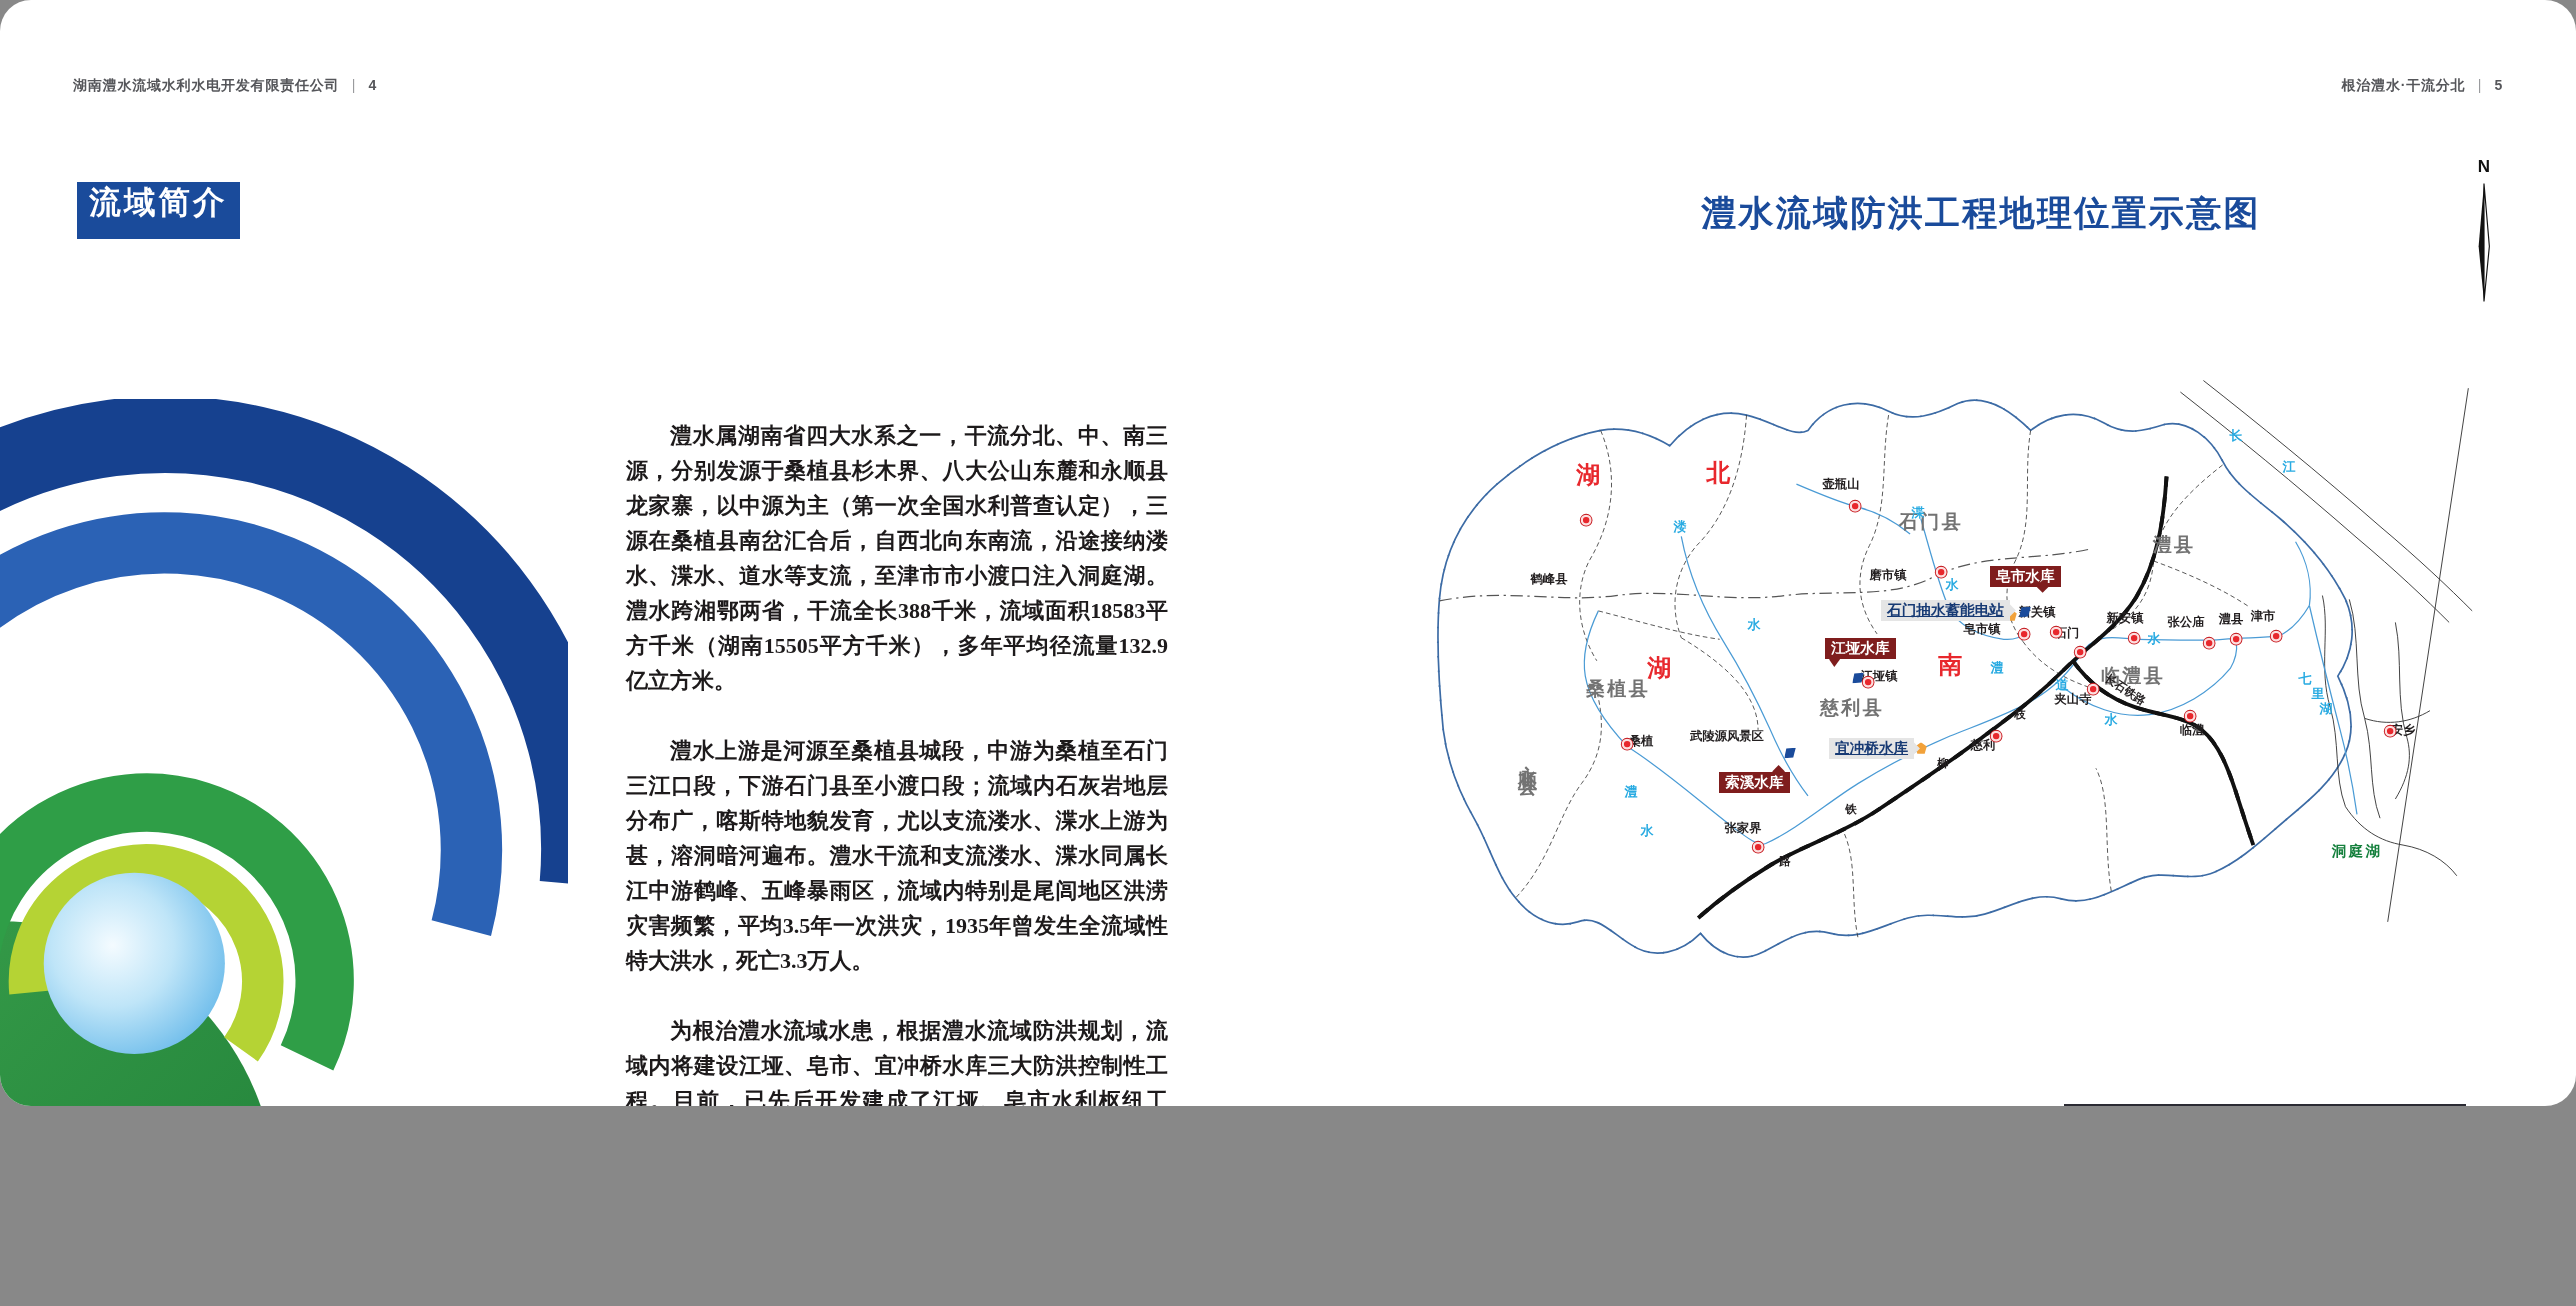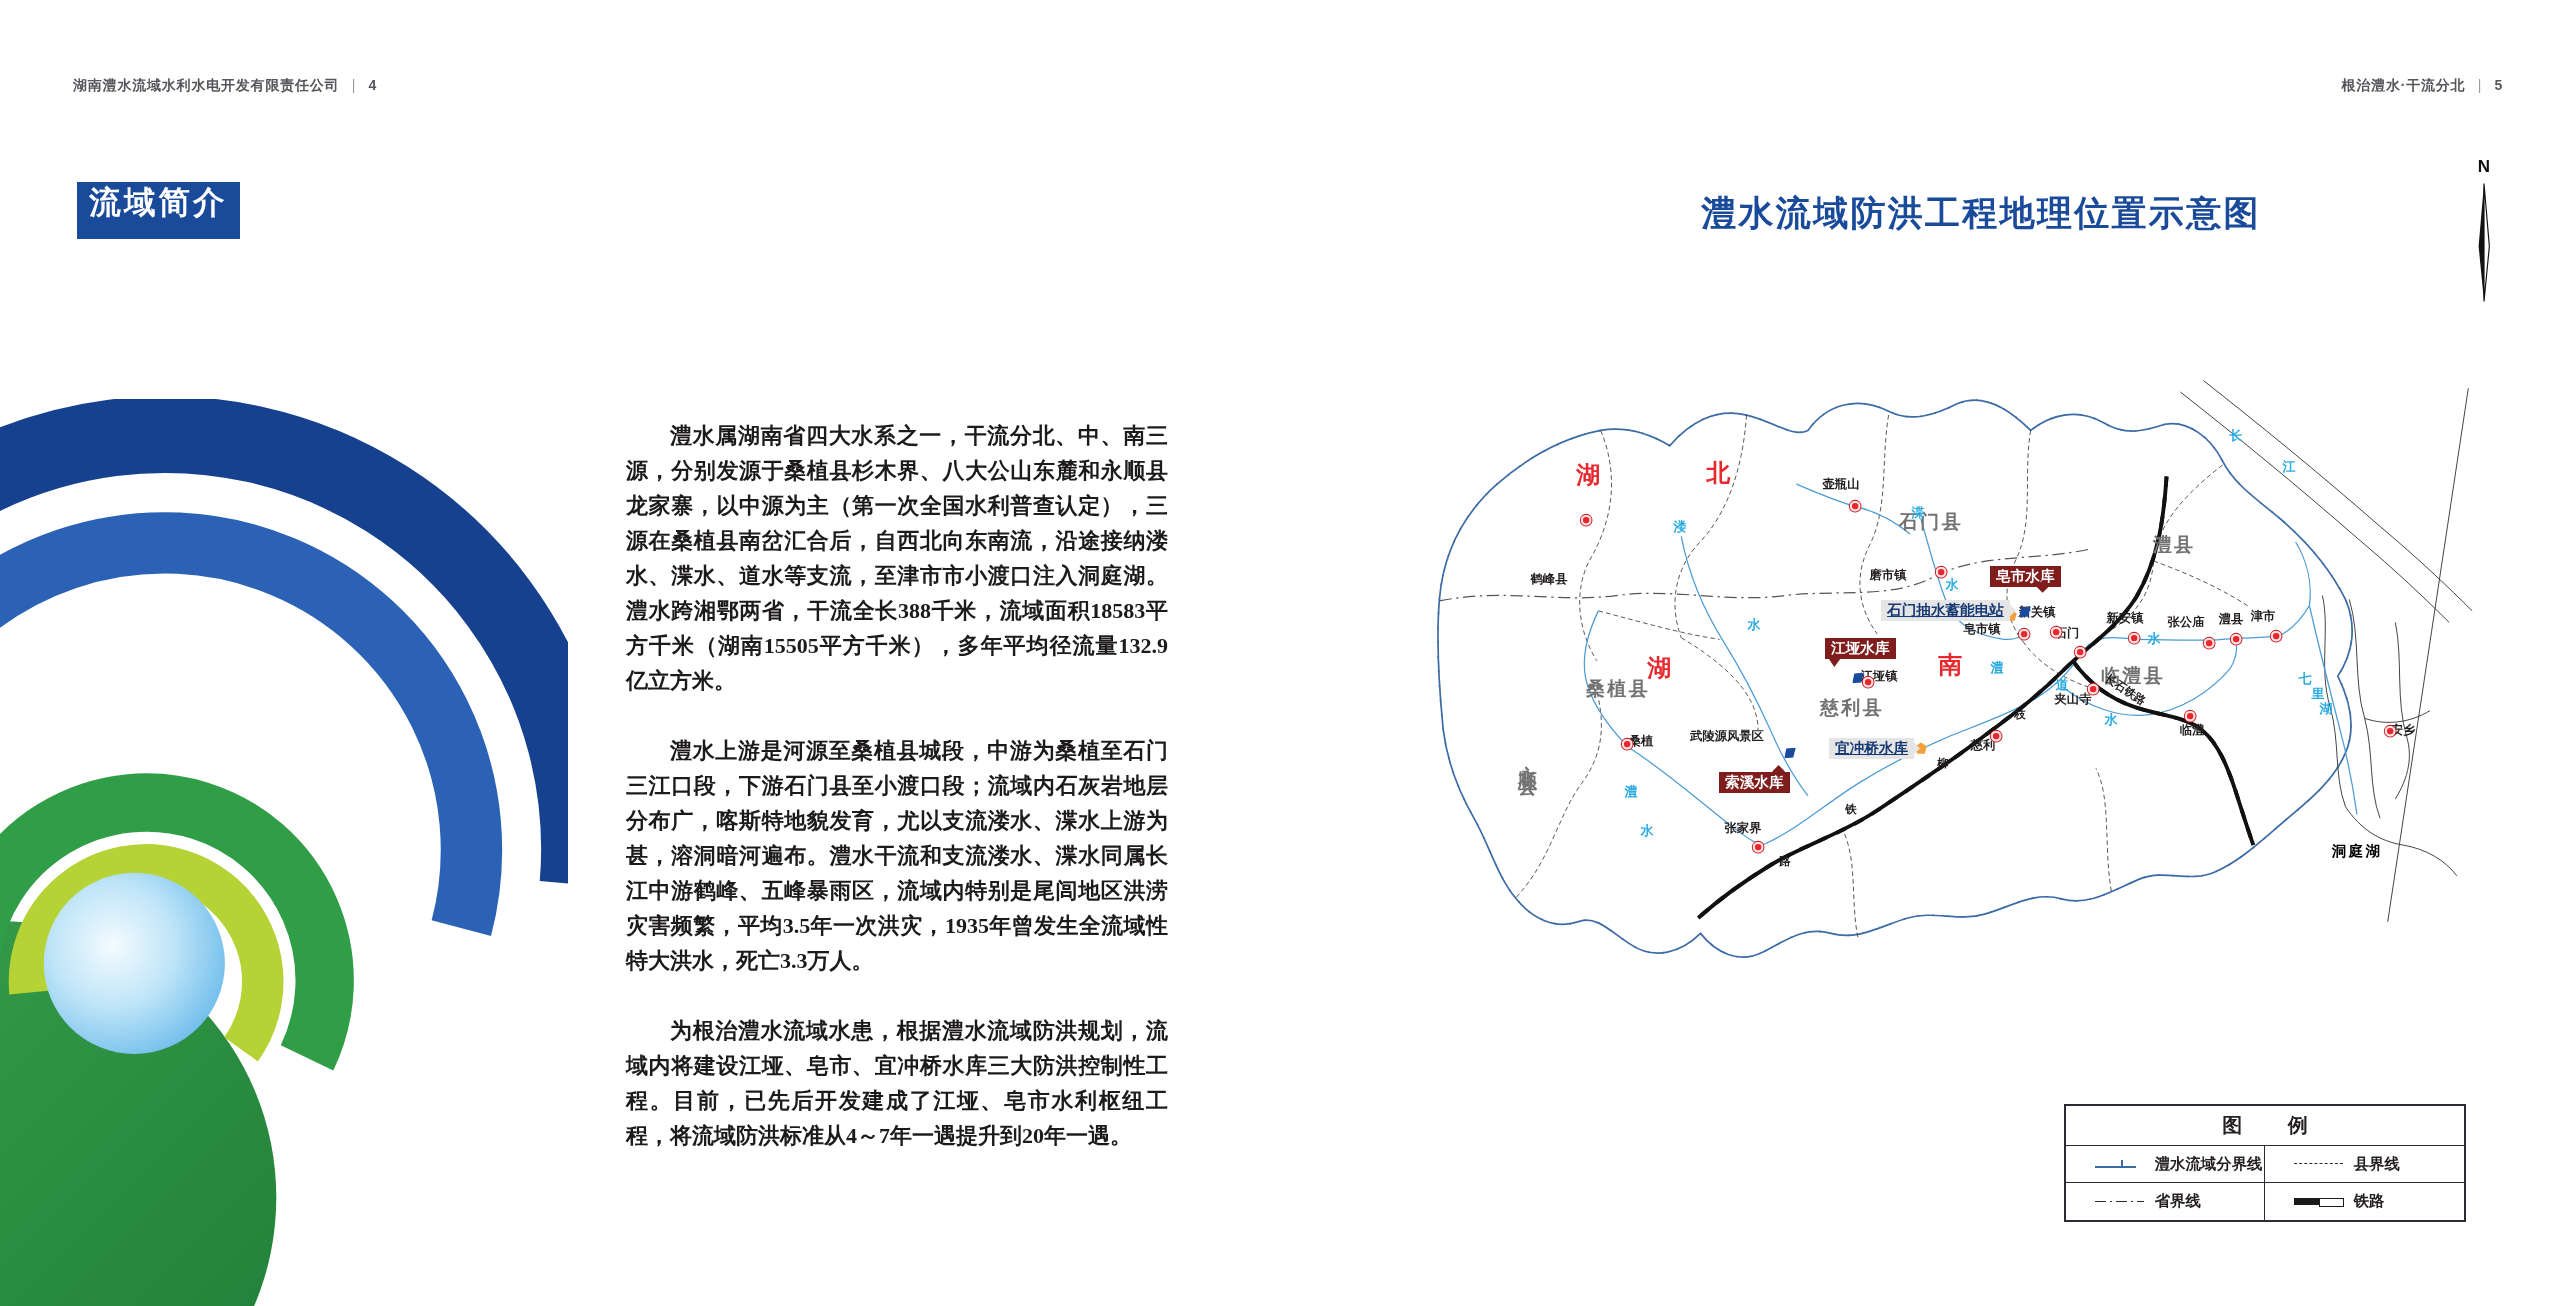--- a/index.html
+++ b/index.html
@@ -1,20 +1,21 @@
 <!DOCTYPE html>
 <html style="font-size:12.3px"><head>
 <meta charset="utf-8">
 <style>
   * { margin:0; padding:0; box-sizing:border-box; }
   html,body { background:#888; }
   #page {
-    position:relative; width:2576px; height:1306px; background:#ffffff;
+    position:relative; width:2576px; height:1106px; background:#ffffff;
     overflow:hidden; font-family:"Liberation Sans","DejaVu Sans",sans-serif;
     color:#231f20;
+    border-radius:31px;
   }
   
   .hdr { position:absolute; top:77px; font-size:14px; font-weight:700; color:#55565a; letter-spacing:0.8px; white-space:nowrap; }
   .hdr .sep { color:#9a9b9e; font-weight:400; padding:0 12.3px; }
   #hdr-left { left:73px; }
   #hdr-right { right:73px; text-align:right; }
   
   #section-title-box {
     position:absolute; left:77px; top:182px; width:163px; height:57px;
     background:#1a4b9b; color:#fff; display:flex; justify-content:center;
@@ -39,21 +40,21 @@
   #map { position:absolute; left:1397px; top:369px; width:1179px; height:645px; }
   #map svg { position:absolute; left:0; top:0; }
   #map-labels { position:absolute; left:0; top:0; width:100%; height:100%; }
   .mt { position:absolute; transform:translate(-50%,-50%); white-space:nowrap; line-height:1; }
   .mt.prov   { font-size:24px; font-weight:900; color:#e8282d; letter-spacing:1.5px; }
   .mt.county { font-size:19px; font-weight:900; color:#737373; letter-spacing:2.3px; }
   .mt.vert   { writing-mode:vertical-rl; letter-spacing:6.1px; }
   .mt.scenic { font-size:12.3px; font-weight:800; color:#231f20; }
   .mt.city   { font-size:12.3px; font-weight:800; color:#231f20; }
   .mt.river  { font-size:13px; font-weight:900; color:#29abe2; }
-  .mt.lake   { font-size:14.6px; font-weight:900; color:#000000; letter-spacing:2.3px; }
+  .mt.lake   { font-size:14.6px; font-weight:900; color:#15803d; letter-spacing:2.3px; }
   .mt.rail   { font-size:11.5px; font-weight:800; color:#231f20; }
   .dot {
     position:absolute; width:10.7px; height:10.7px; border-radius:50%;
     background:#e8282d; box-shadow:inset 0 0 0 2.3px rgba(255,255,255,.85), 0 0 0 0.8px #c21f24;
     transform:translate(-50%,-50%);
   }
   .marker { position:absolute; transform:translate(-50%,-50%); }
   .marker.blue  { width:11.5px; height:10.7px; background:#1a4b9b; clip-path:polygon(0 100%,18% 8%,100% 0,78% 92%); }
   .marker.orange{ width:11.5px; height:11.5px; background:#f2a23a; clip-path:polygon(50% 0,100% 38%,82% 100%,18% 100%,0 38%); }
   .callout {

